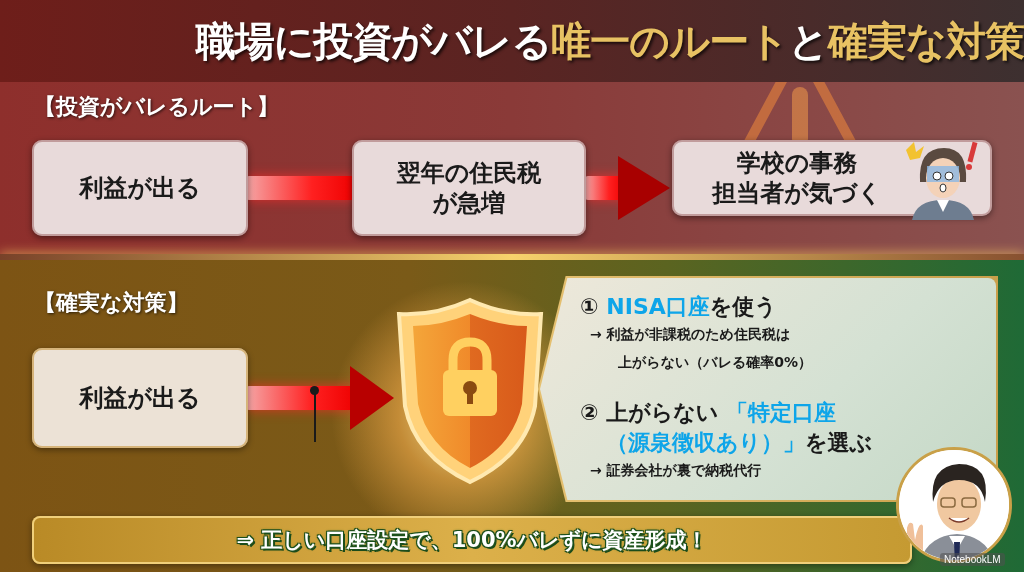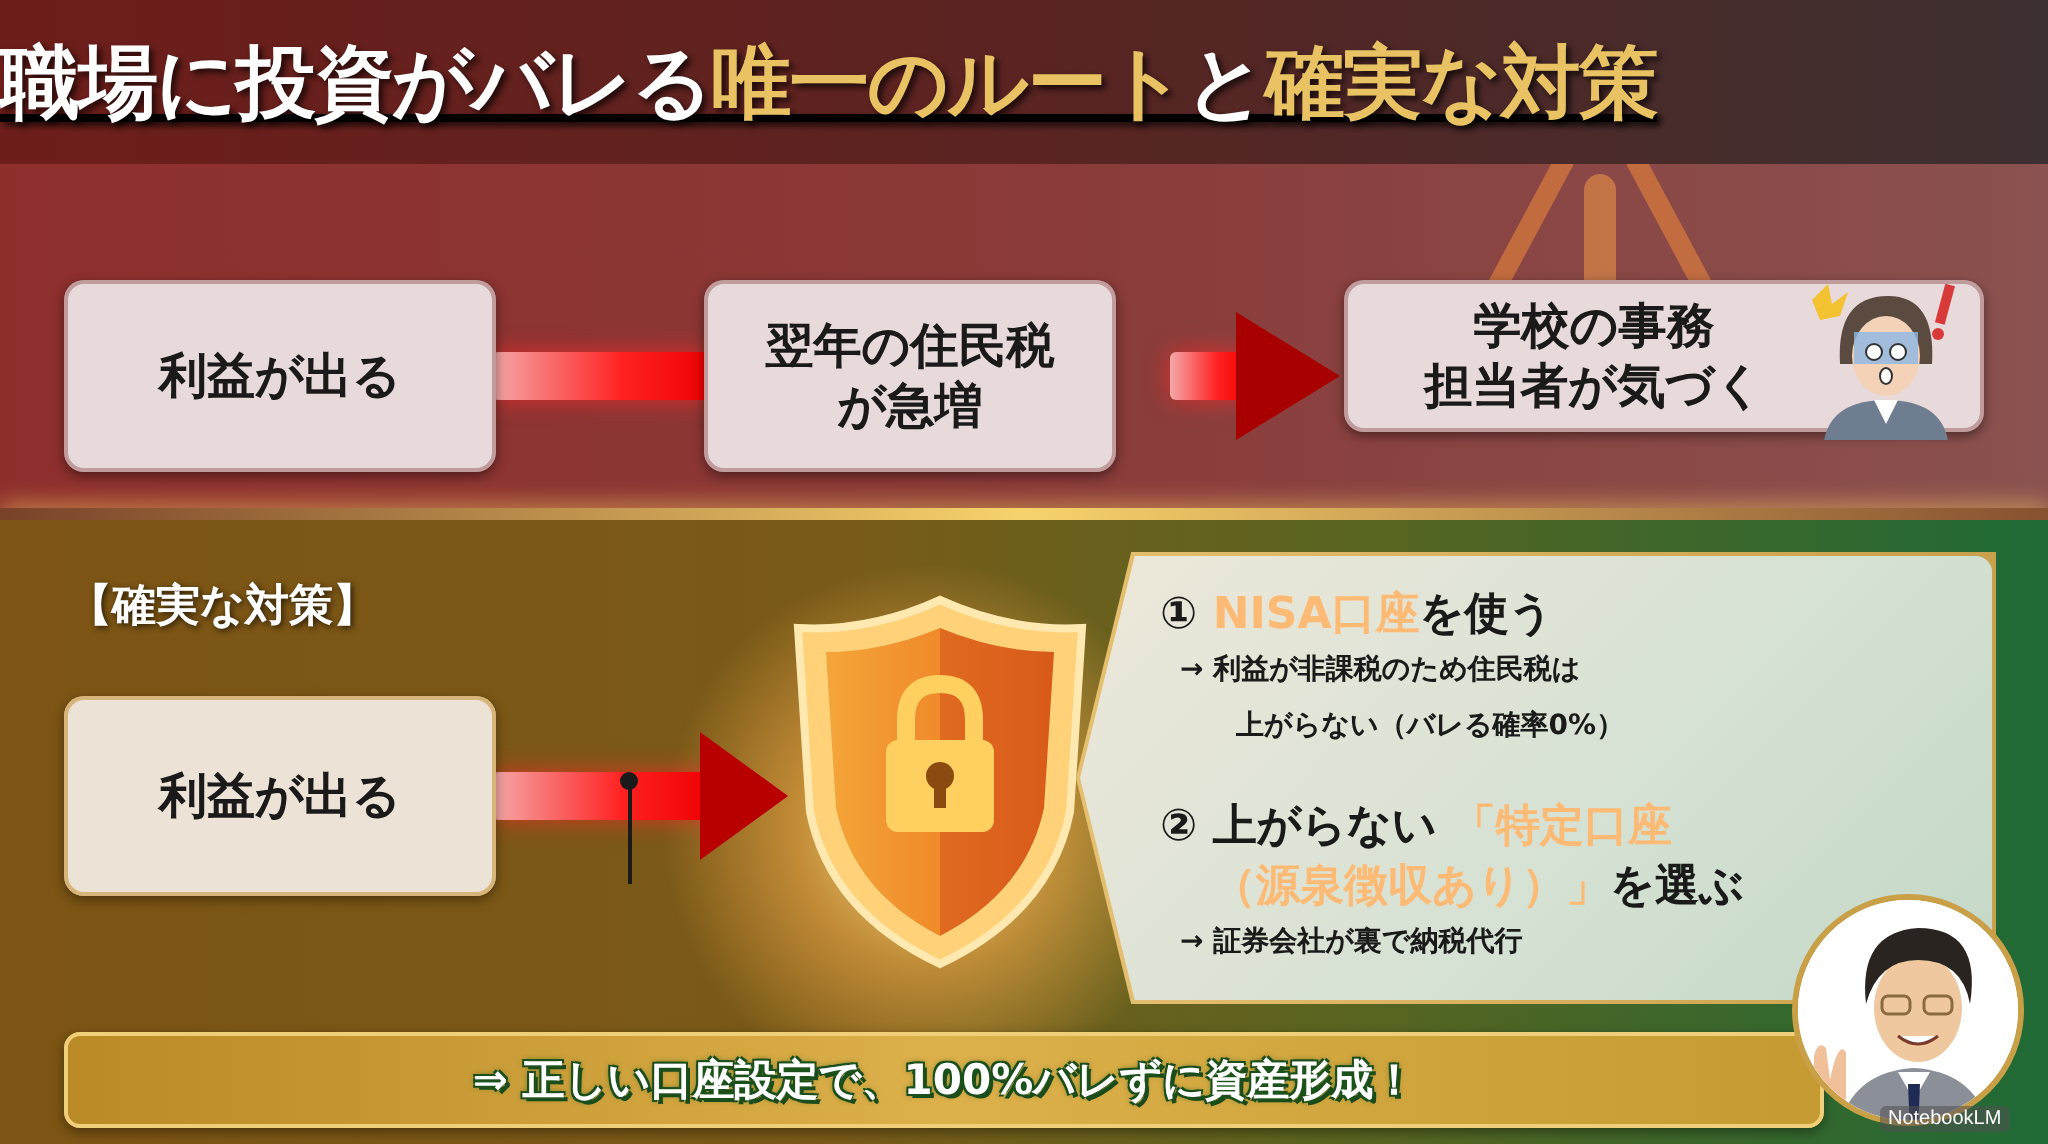--- a/index.html
+++ b/index.html
@@ -1,21 +1,21 @@
 <!DOCTYPE html>
 <html><head>
 <meta charset="utf-8">
 <style>
   * { box-sizing: border-box; margin: 0; padding: 0; }
   html, body { width: 1024px; height: 572px; overflow: hidden; }
   body { font-family: "DejaVu Sans", "Liberation Sans", sans-serif; position: relative; background: #5a2a22; }
 
   .header { position: absolute; left: 0; top: 0; width: 1024px; height: 82px;
     background: linear-gradient(90deg, #6e1e1a 0%, #5a2422 50%, #3d3030 100%);
-    display: flex; align-items: center; justify-content: flex-start; text-decoration: underline; }
+    display: flex; align-items: center; justify-content: flex-end; }
   .title { font-size: 40px; font-weight: bold; letter-spacing: -1px; color: #fff;
     text-shadow: 2px 2px 3px rgba(0,0,0,.7); white-space: nowrap; }
   .title .gold { color: #e8c263; background: none; }
 
   .route { position: absolute; left: 0; top: 82px; width: 1024px; height: 172px;
     background: linear-gradient(90deg, #8e2f2c 0%, #8a3a38 50%, #8a5250 100%); overflow: hidden; }
   .warn { position: absolute; left: 720px; top: -40px; width: 160px; height: 150px; opacity: .55; }
 
   .sec-label { position: absolute; font-size: 22px; font-weight: bold; color: #fff;
     text-shadow: 1px 1px 3px rgba(0,0,0,.7); }
@@ -43,21 +43,21 @@
     background: linear-gradient(135deg, #eee8da 0%, #d4e1d3 60%, #c4d8c6 100%);
     clip-path: polygon(6% 0, 100% 0, 100% 100%, 6% 100%, 0 50%);
     border-radius: 8px; }
   .gp-border { position: absolute; left: 538px; top: 276px; width: 460px; height: 226px;
     background: linear-gradient(90deg, #e5c070, #c9a04b);
     clip-path: polygon(6% 0, 100% 0, 100% 100%, 6% 100%, 0 50%); }
 
   .gp-item { position: absolute; font-weight: bold; color: #1a1a1a; white-space: nowrap; }
   .gp-head { font-size: 22px; }
   .gp-sub { font-size: 14px; }
-  .red { color: #fdba74; }
+  .red { color: #0ea5e9; }
 
   .banner { position: absolute; left: 32px; top: 516px; width: 880px; height: 48px; border-radius: 8px;
     background: linear-gradient(90deg, #b98a26 0%, #dcb04a 50%, #c59a32 100%);
     box-shadow: 0 0 0 2px #f0cf7a inset, 0 2px 6px rgba(0,0,0,.4);
     display: flex; align-items: center; justify-content: center; }
   .banner-text { font-size: 21px; font-weight: bold; color: #fff;
     text-shadow: 0 0 3px #1c5a1c, 2px 2px 0 #1c4a1c, -1px -1px 0 #1c4a1c, 1px -1px 0 #1c4a1c, -1px 1px 0 #1c4a1c; }
 
   .avatar { position: absolute; left: 896px; top: 447px; width: 116px; height: 116px; border-radius: 50%;
     background: #fff; border: 3px solid #c9a048; overflow: hidden; }
@@ -71,31 +71,32 @@
   <div class="title">
     <span>職場に投資がバレる</span><span class="gold">唯一のルート</span><span>と</span><span class="gold">確実な対策</span>
   </div>
 </div>
 
 <div class="route">
   <svg class="warn" viewBox="0 0 160 150">
     <polygon points="80,5 155,145 5,145" fill="none" stroke="#f08a3c" stroke-width="10"></polygon>
     <rect x="72" y="45" width="16" height="60" rx="8" fill="#f39a4a"></rect>
   </svg>
+  <div class="sec-label" style="left:34px; top:10px;">【投資がバレるルート】</div>
 
   <div class="bar" style="left:246px; top:94px; width:110px;"></div>
   <div class="bar" style="left:585px; top:94px; width:40px;"></div>
   <svg style="position:absolute; left:618px; top:74px;" width="52" height="64">
     <polygon points="0,0 52,32 0,64" fill="#a80000"></polygon>
   </svg>
 
   <div class="box" style="left:32px; top:58px; width:216px; height:96px;">
     <span>利益が出る</span>
   </div>
-  <div class="box" style="left:352px; top:58px; width:206px; height:96px;">
+  <div class="box" style="left:352px; top:58px; width:234px; height:96px;">
     <div>
       <div>翌年の住民税</div>
       <div>が急増</div>
     </div>
   </div>
   <div class="box" style="left:672px; top:58px; width:320px; height:76px; justify-content:flex-start; padding-left:20px;">
     <div style="width:210px;">
       <div>学校の事務</div>
       <div>担当者が気づく</div>
     </div>

